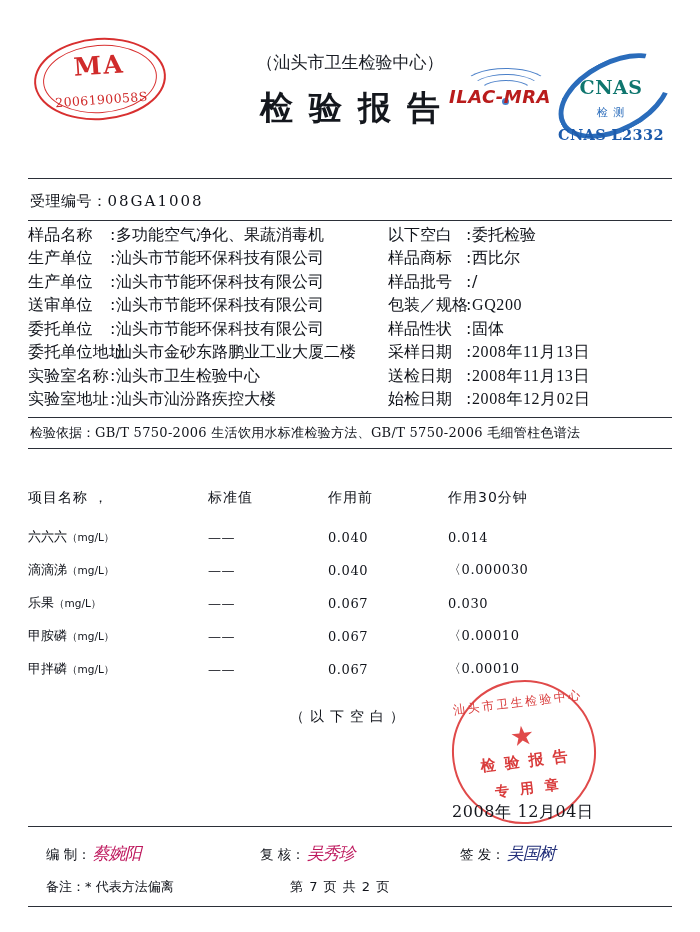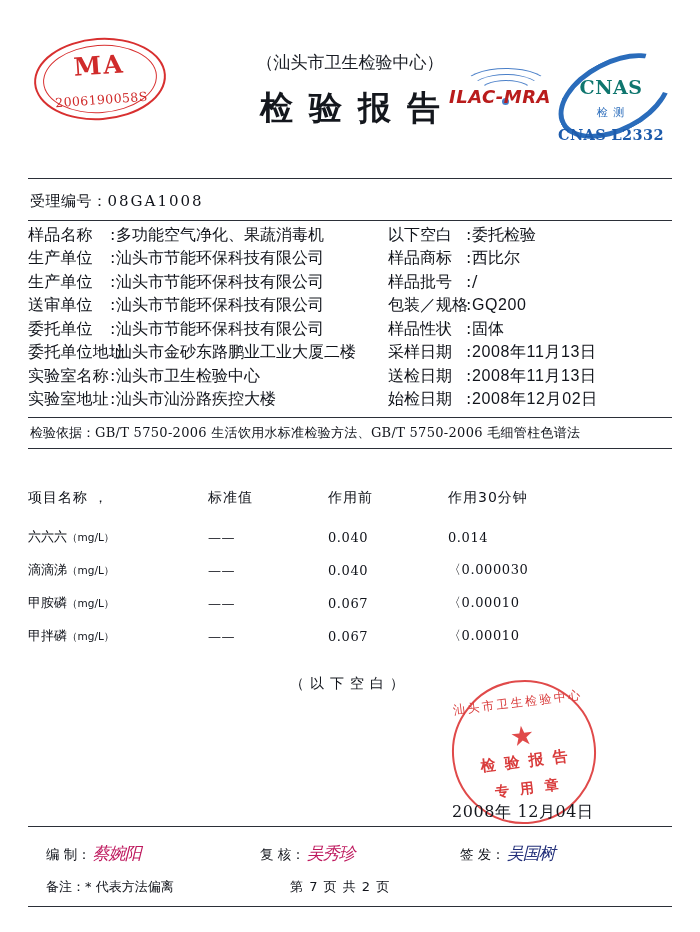--- a/index.html
+++ b/index.html
@@ -225,21 +225,21 @@
   .lbl {
     width: 82px;
     letter-spacing: 0.2px;
   }
   .lbl.wide { width: 88px; }
   .colon { width: 6px; }
   .val-l { width: 272px; }
   .lbl-r { width: 78px; padding-left: 8px; }
   .val-r { }
   .val-num {
-    font-family: Liberation Sans, sans-serif;
+    font-family: Liberation Serif, serif;
     letter-spacing: 0.6px;
   }
   .sml { font-size: 11.5px; }
 
   .basis {
     margin: 0 28px;
     font-size: 13px;
     padding: 6px 0 6px 2px;
     white-space: nowrap;
   }
@@ -537,20 +537,26 @@
           <td class="c-pre mono">0.040</td>
           <td class="c-post mono">0.014</td>
         </tr>
         <tr>
           <td class="c-name"><span>滴滴涕</span><span class="unit">（mg/L）</span></td>
           <td class="c-std mono">——</td>
           <td class="c-pre mono">0.040</td>
           <td class="c-post mono">〈0.000030</td>
         </tr>
         <tr>
+          <td class="c-name"><span>乐果</span><span class="unit">（mg/L）</span></td>
+          <td class="c-std mono">——</td>
+          <td class="c-pre mono">0.067</td>
+          <td class="c-post mono">0.030</td>
+        </tr>
+        <tr>
           <td class="c-name"><span>甲胺磷</span><span class="unit">（mg/L）</span></td>
           <td class="c-std mono">——</td>
           <td class="c-pre mono">0.067</td>
           <td class="c-post mono">〈0.00010</td>
         </tr>
         <tr>
           <td class="c-name"><span>甲拌磷</span><span class="unit">（mg/L）</span></td>
           <td class="c-std mono">——</td>
           <td class="c-pre mono">0.067</td>
           <td class="c-post mono">〈0.00010</td>

